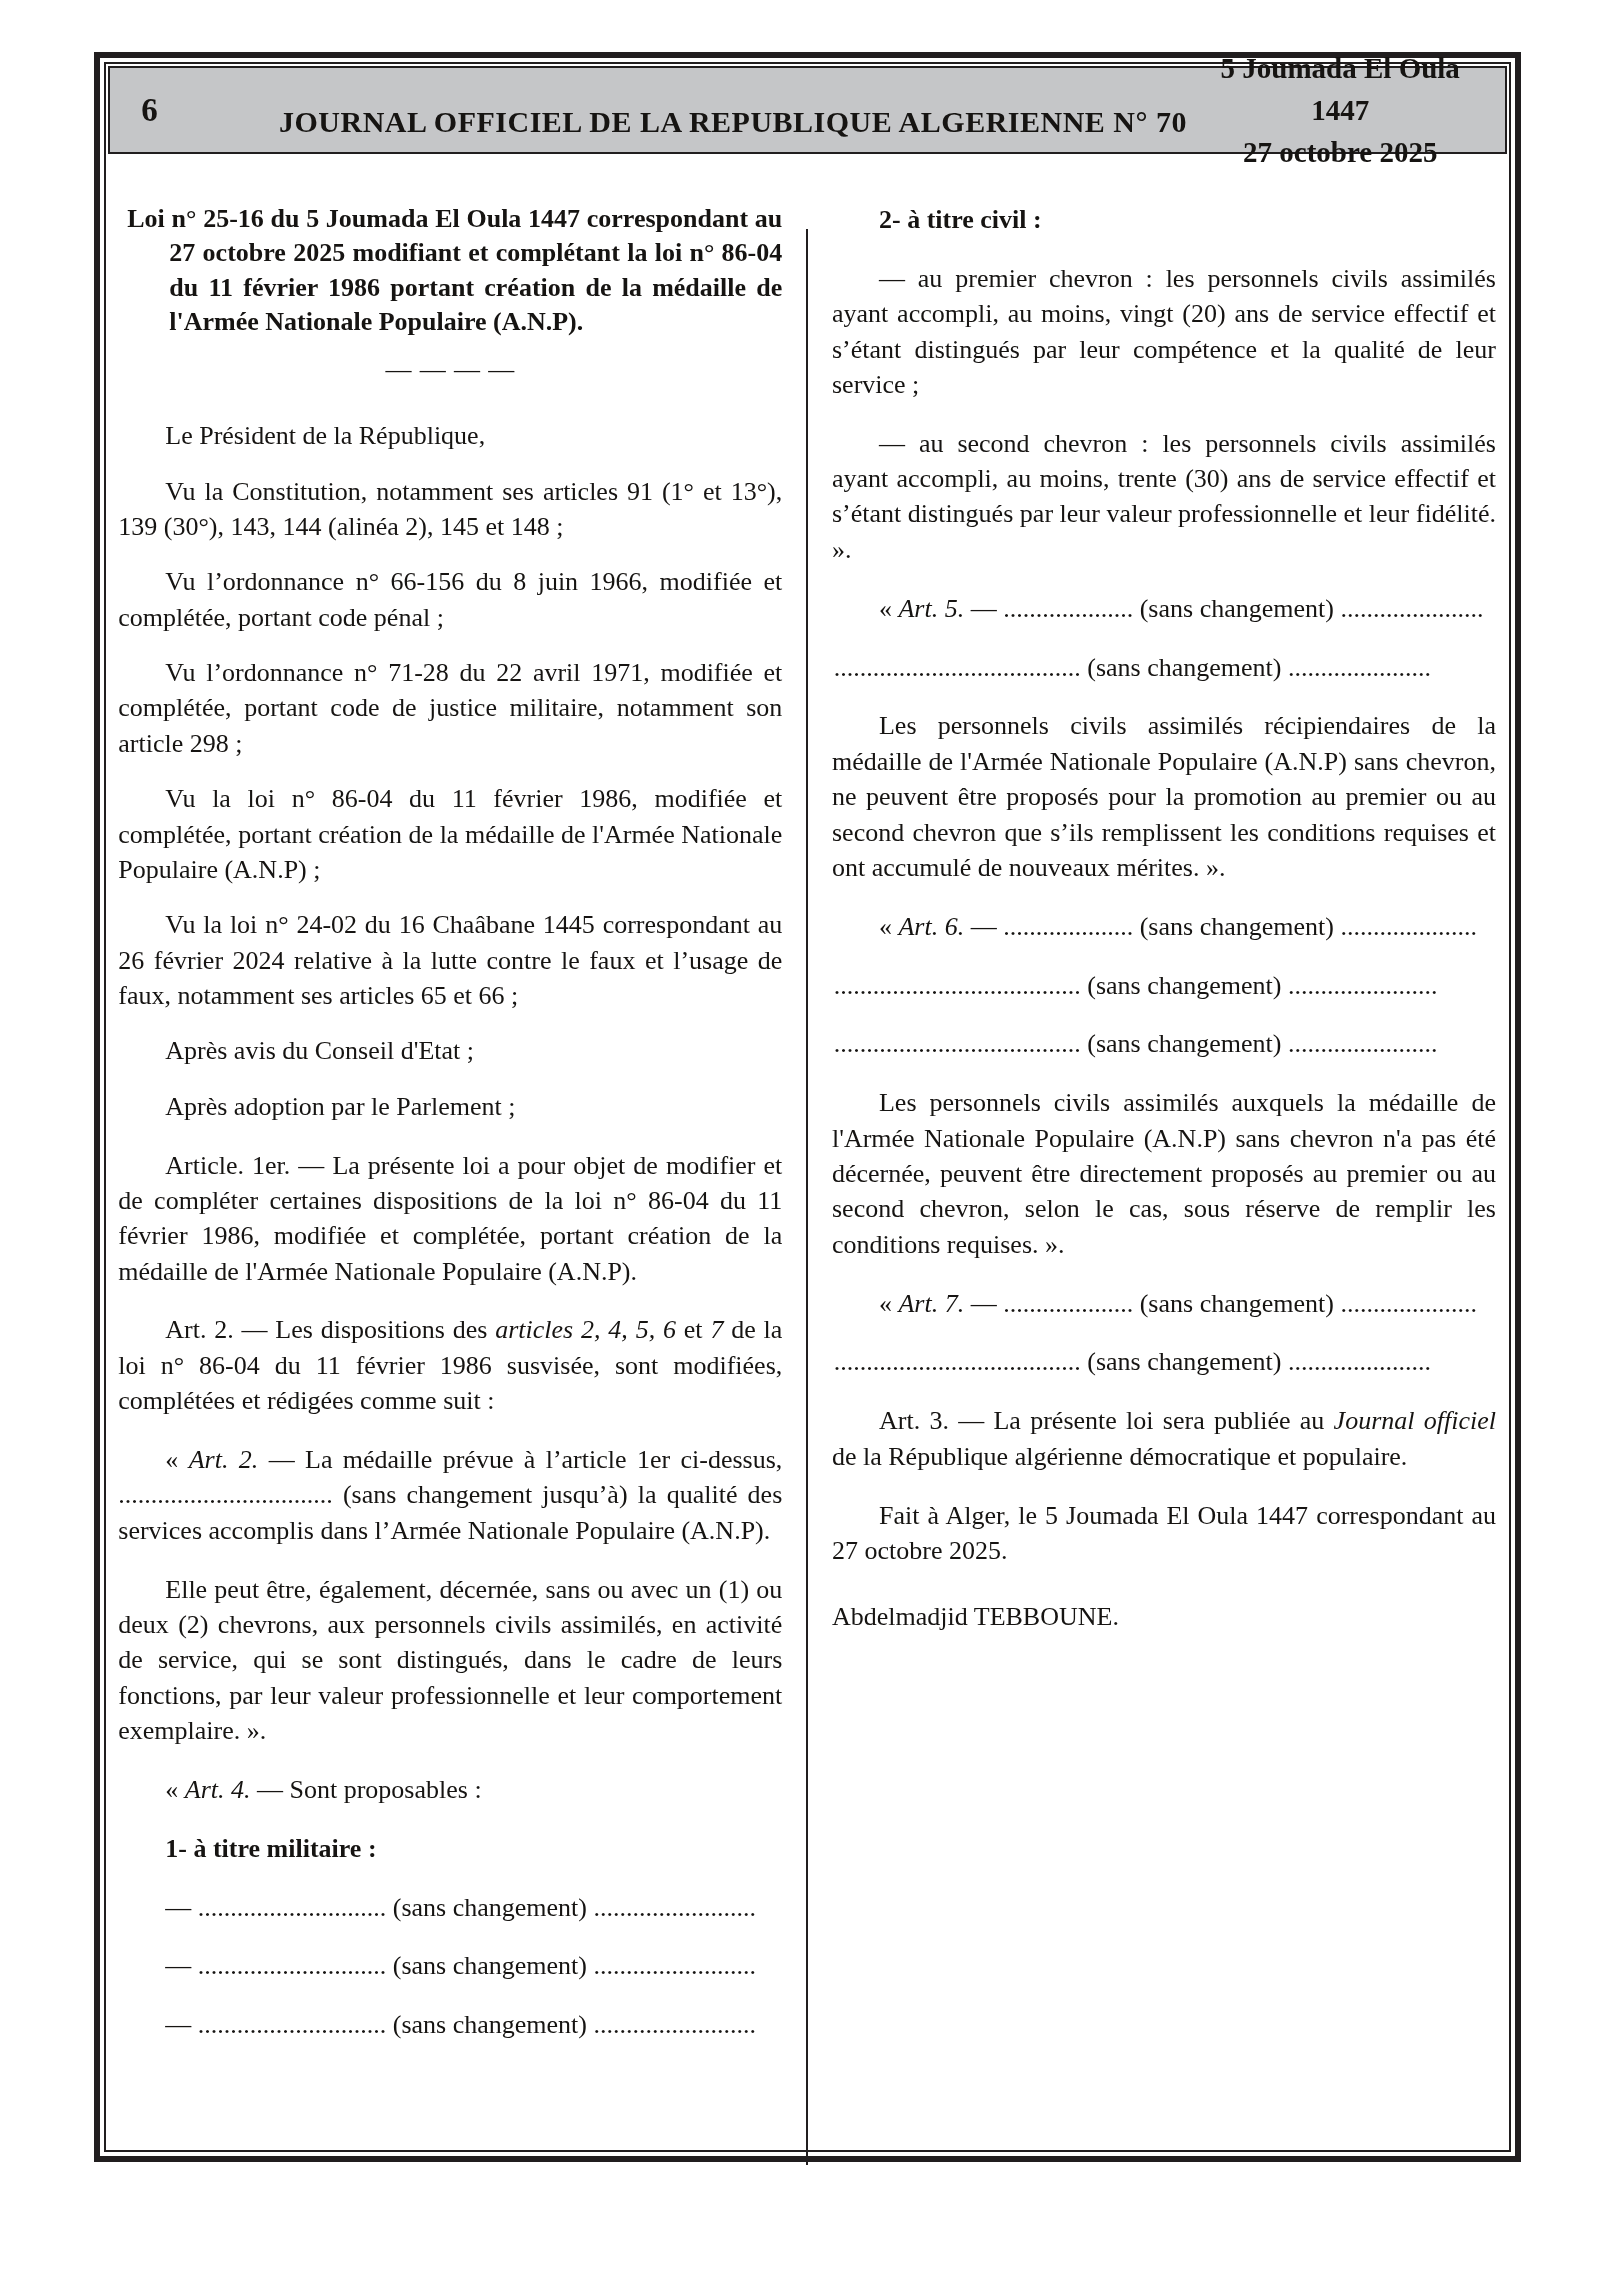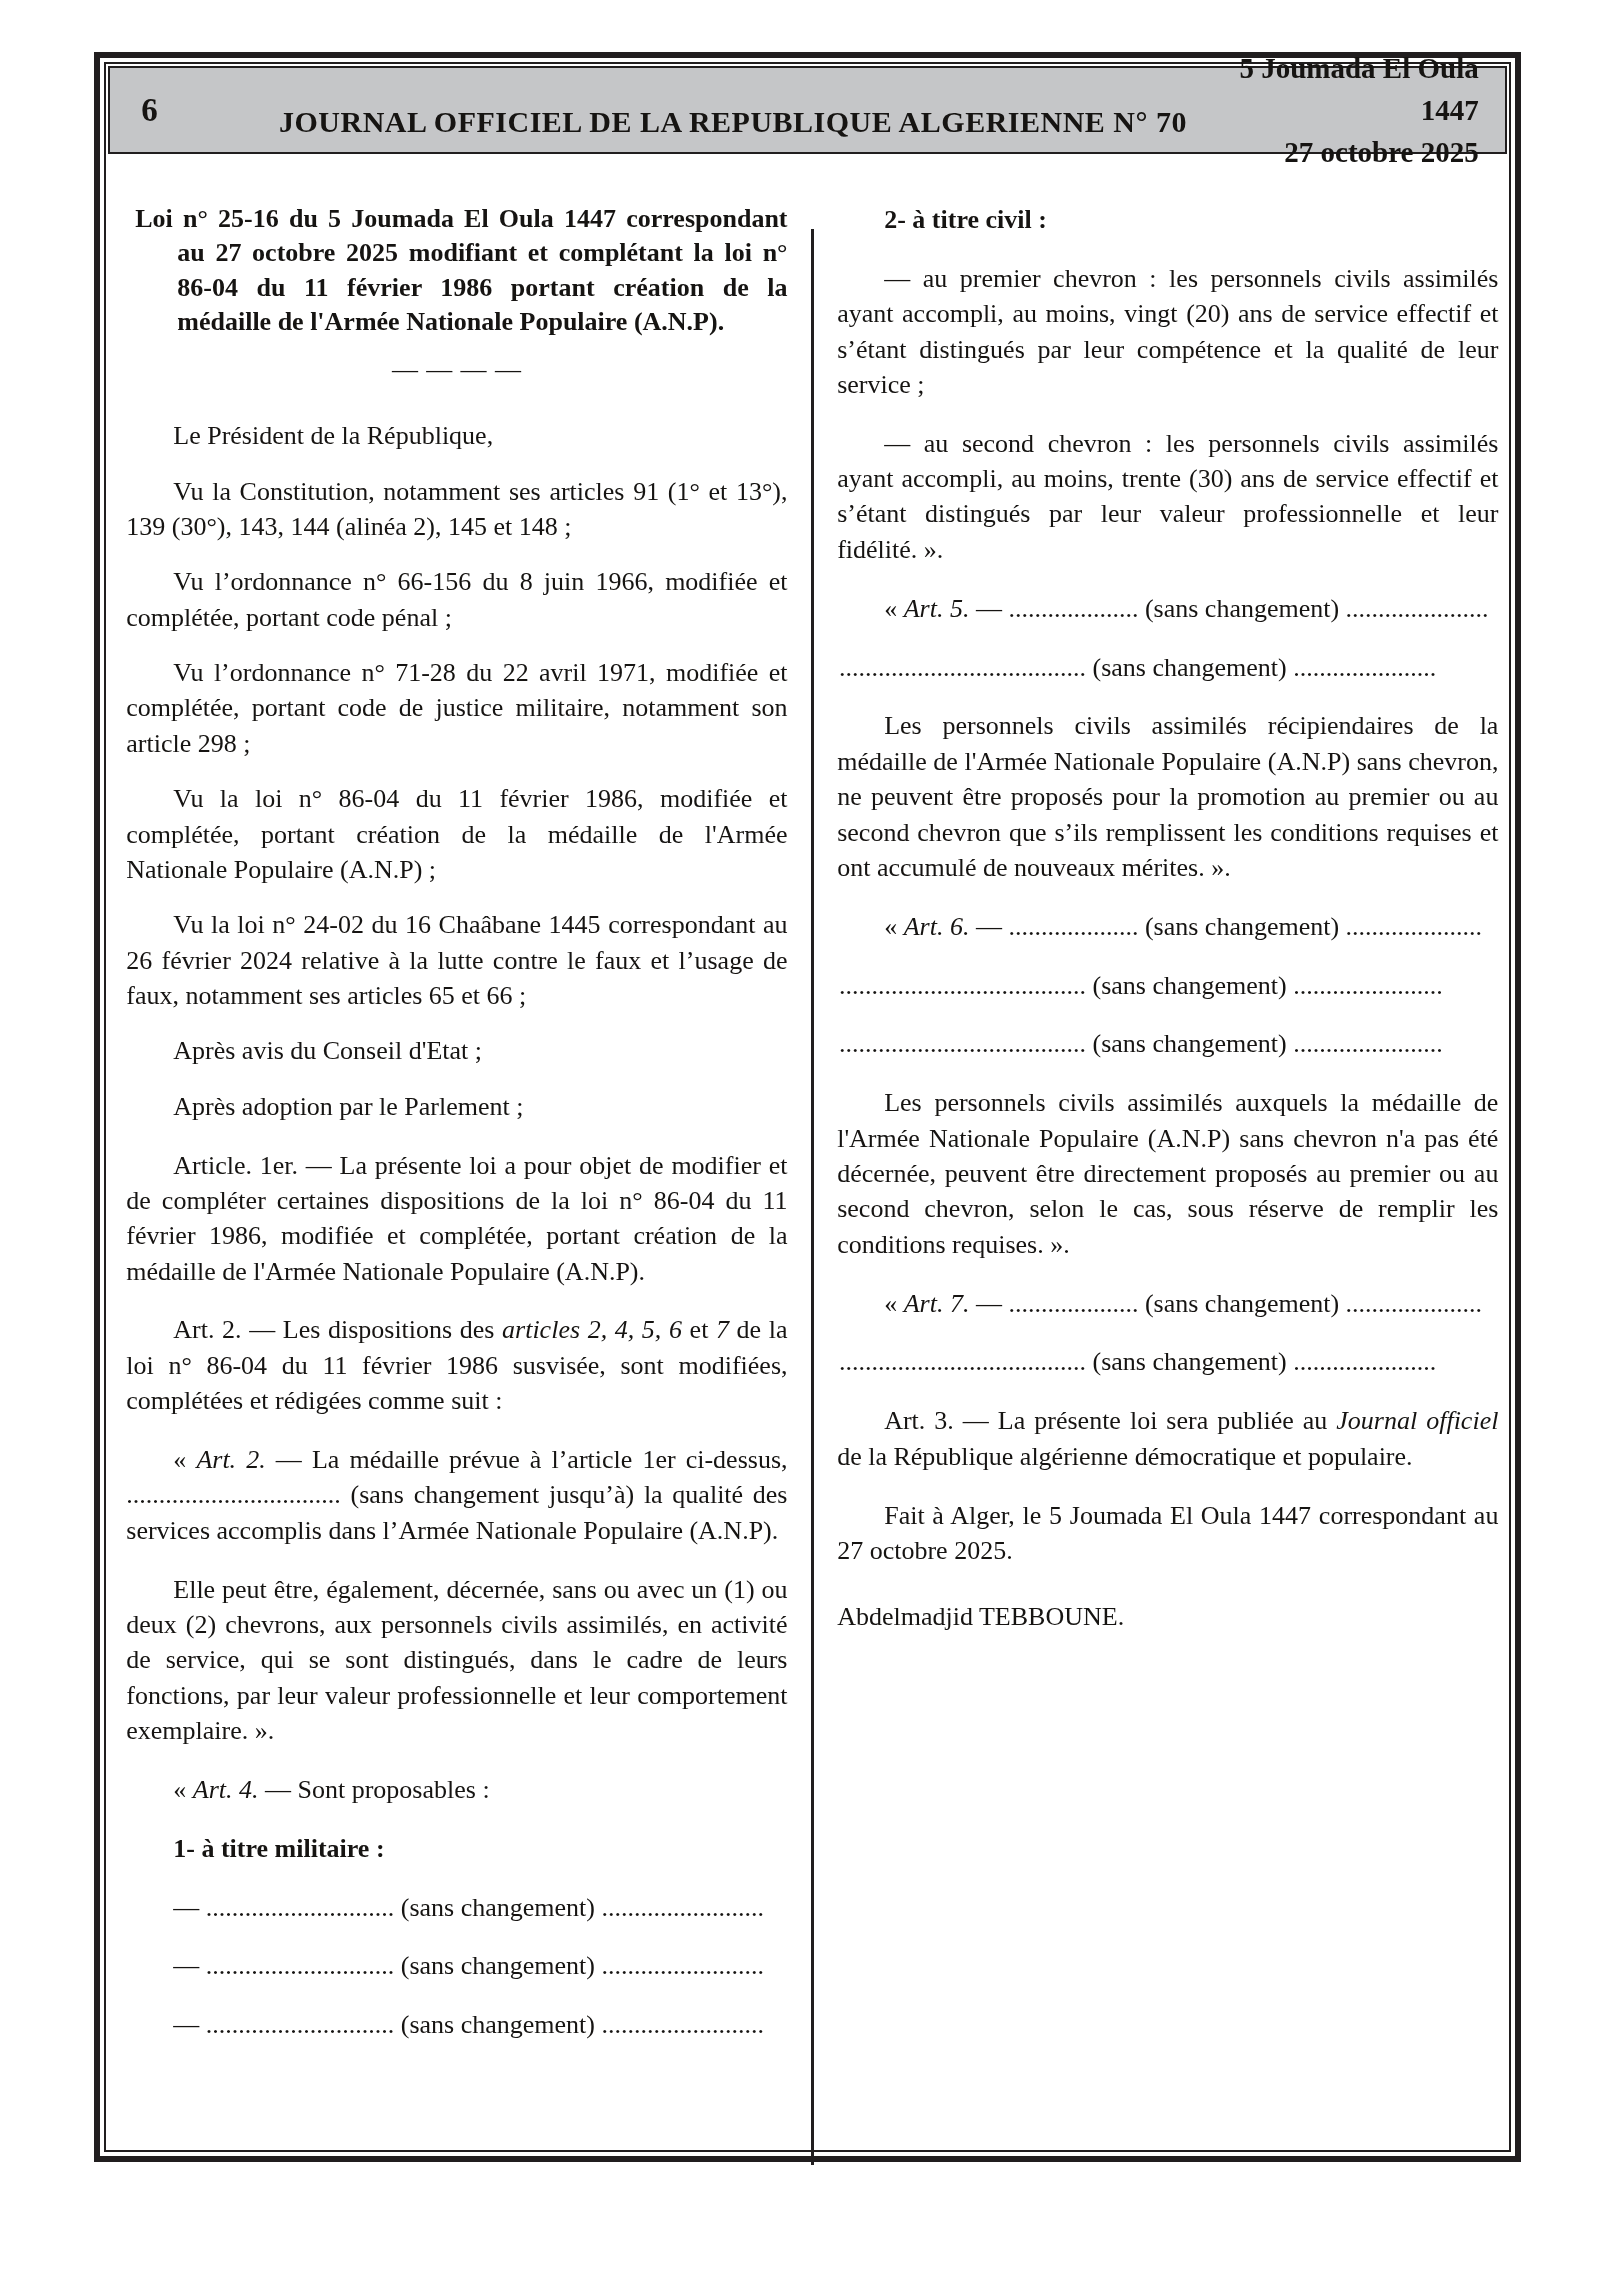--- a/index.html
+++ b/index.html
@@ -15,22 +15,22 @@
   .page-inner{
     border:2.7px solid #211e1f;height:100%;box-sizing:border-box;
     display:flex;flex-direction:column;
   }
   .header-band{
     margin:2.7px;height:88px;flex:none;background:#c5c6c8;border:2.7px solid #211e1f;
     display:flex;align-items:center;box-sizing:border-box;font-weight:bold;
   }
   .hdr-num{width:163px;padding-left:31px;font-size:33px;box-sizing:border-box;}
   .hdr-title{flex:1;text-align:center;font-size:30px;letter-spacing:0.5px;margin-top:24px;}
-  .hdr-date{width:312px;text-align:right;padding-right:26px;font-size:29px;line-height:1.45;box-sizing:border-box;}
-  .columns{flex:1;display:flex;padding:45px 11px 0 12.7px;box-sizing:border-box;margin-left:8px;}
+  .hdr-date{width:312px;text-align:center;padding-right:17px;font-size:29px;line-height:1.45;box-sizing:border-box;}
+  .columns{flex:1;display:flex;padding:45px 11px 0 12.7px;box-sizing:border-box;}
   .col{width:664px;font-size:26px;line-height:1.36;text-align:justify;}
   .divider{width:2.7px;background:#211e1f;margin:27px 23.5px 0 23.5px;height:1936px;flex:none;}
   .col p{margin:0 0 20px;text-indent:47px;}
   .law-title{font-weight:bold;line-height:1.32;padding-left:51px;text-indent:-42px !important;margin-bottom:12.7px !important;}
   .separator{text-align:center;text-indent:0 !important;margin-bottom:31px !important;letter-spacing:0.9px;}
   .head-bold{font-weight:bold;}
   .gap-top{margin-top:23.5px !important;}
   .dots{text-indent:1.8px !important;}
   .it{font-style:italic;}
   .signature{text-align:left;text-indent:0 !important;margin-top:31px !important;padding-right:3.6px;}

